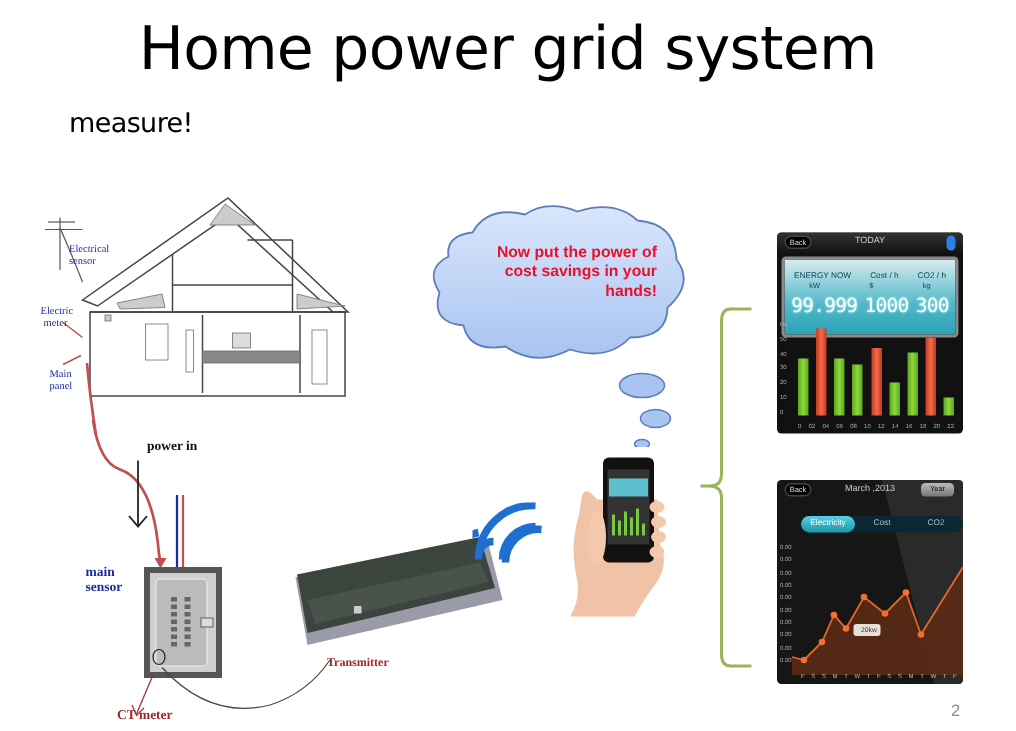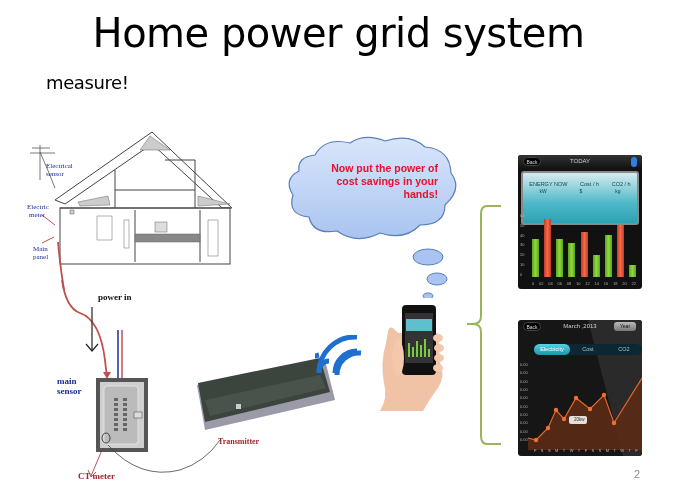--- a/index.html
+++ b/index.html
@@ -208,20 +208,25 @@
   <div class="lcd">
     <div class="lcd-heads">
       <span>ENERGY NOW</span>
       <span>Cost / h</span>
       <span>CO2 / h</span>
     </div>
     <div class="lcd-units">
       <span>kW</span>
       <span>$</span>
       <span>kg</span>
+    </div>
+    <div class="lcd-vals">
+      <span>99.999</span>
+      <span>1000</span>
+      <span>300</span>
     </div>
   </div>
   <div class="yaxis">
     <span>kw</span>
     <span>50</span>
     <span>40</span>
     <span>30</span>
     <span>20</span>
     <span>10</span>
     <span>0</span>

